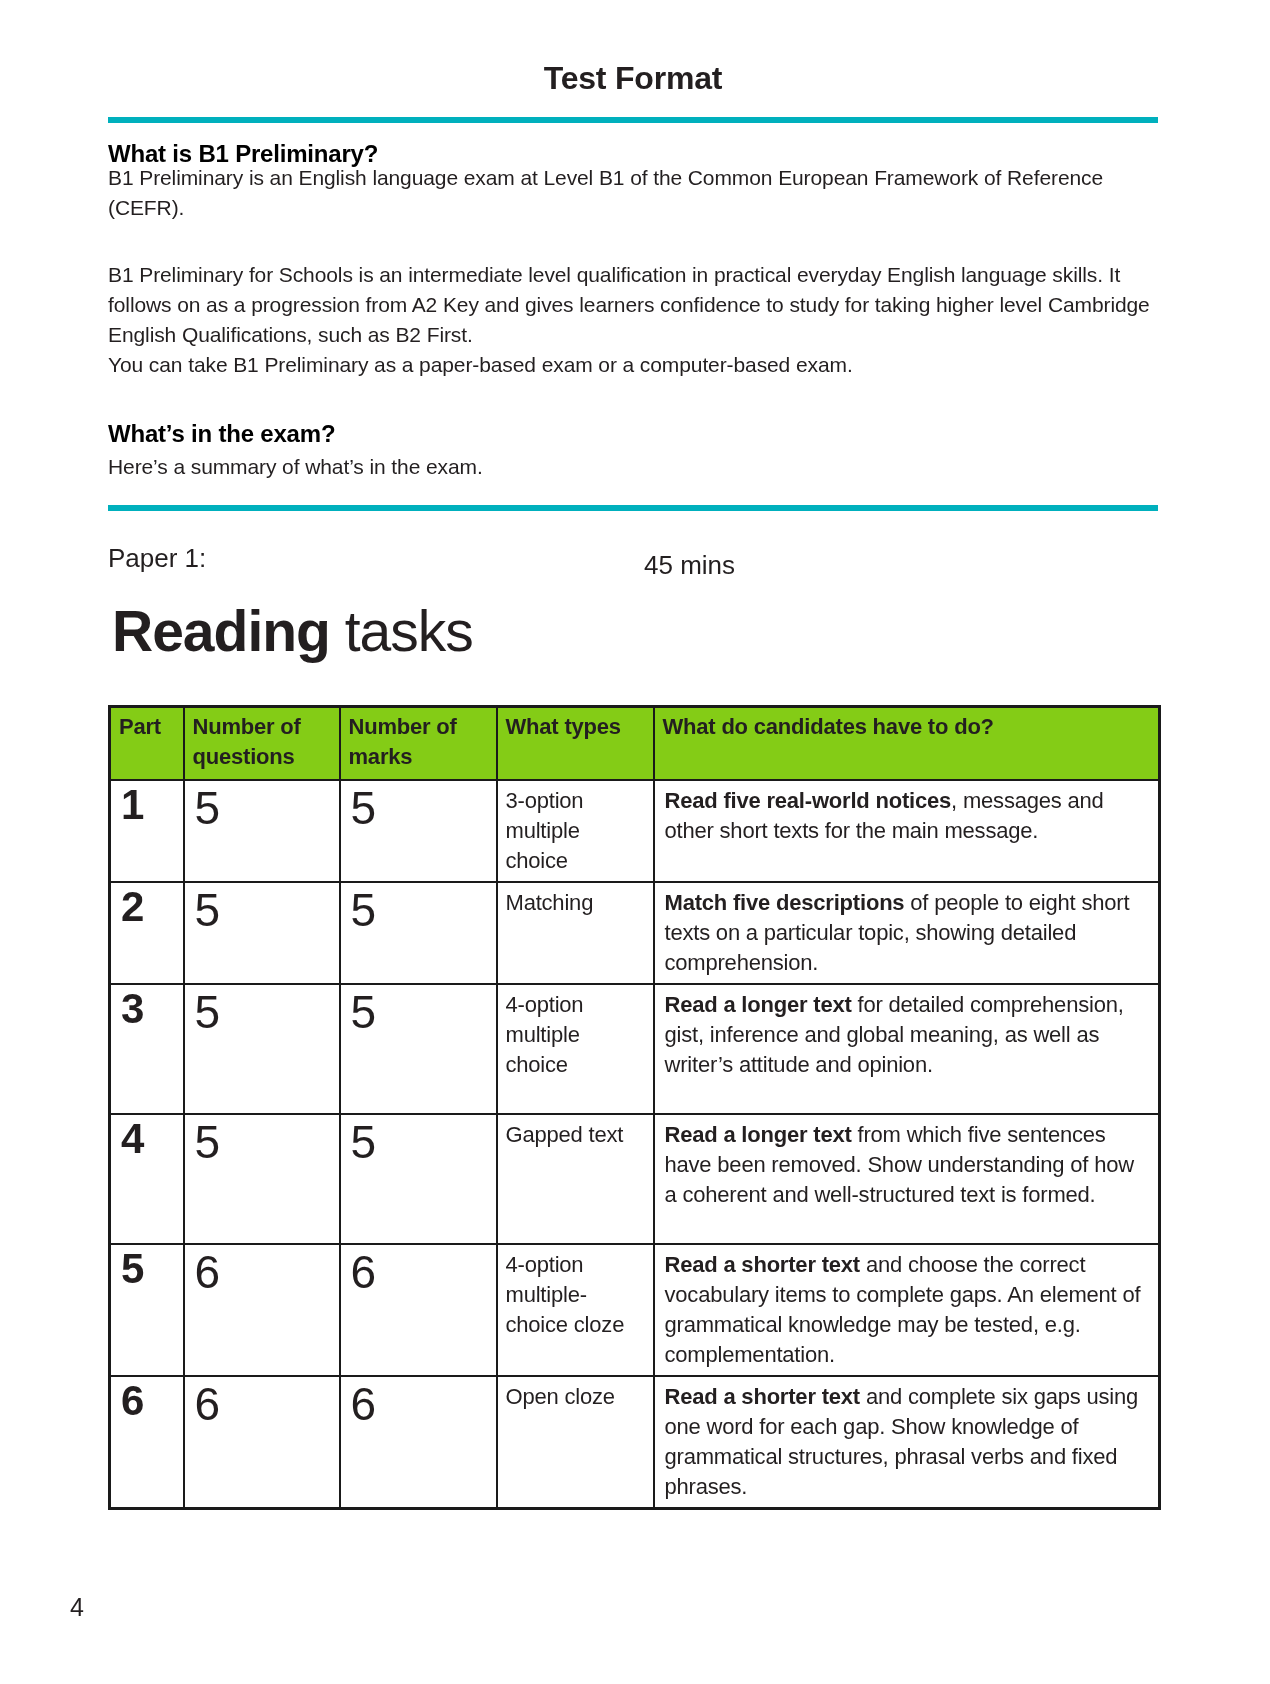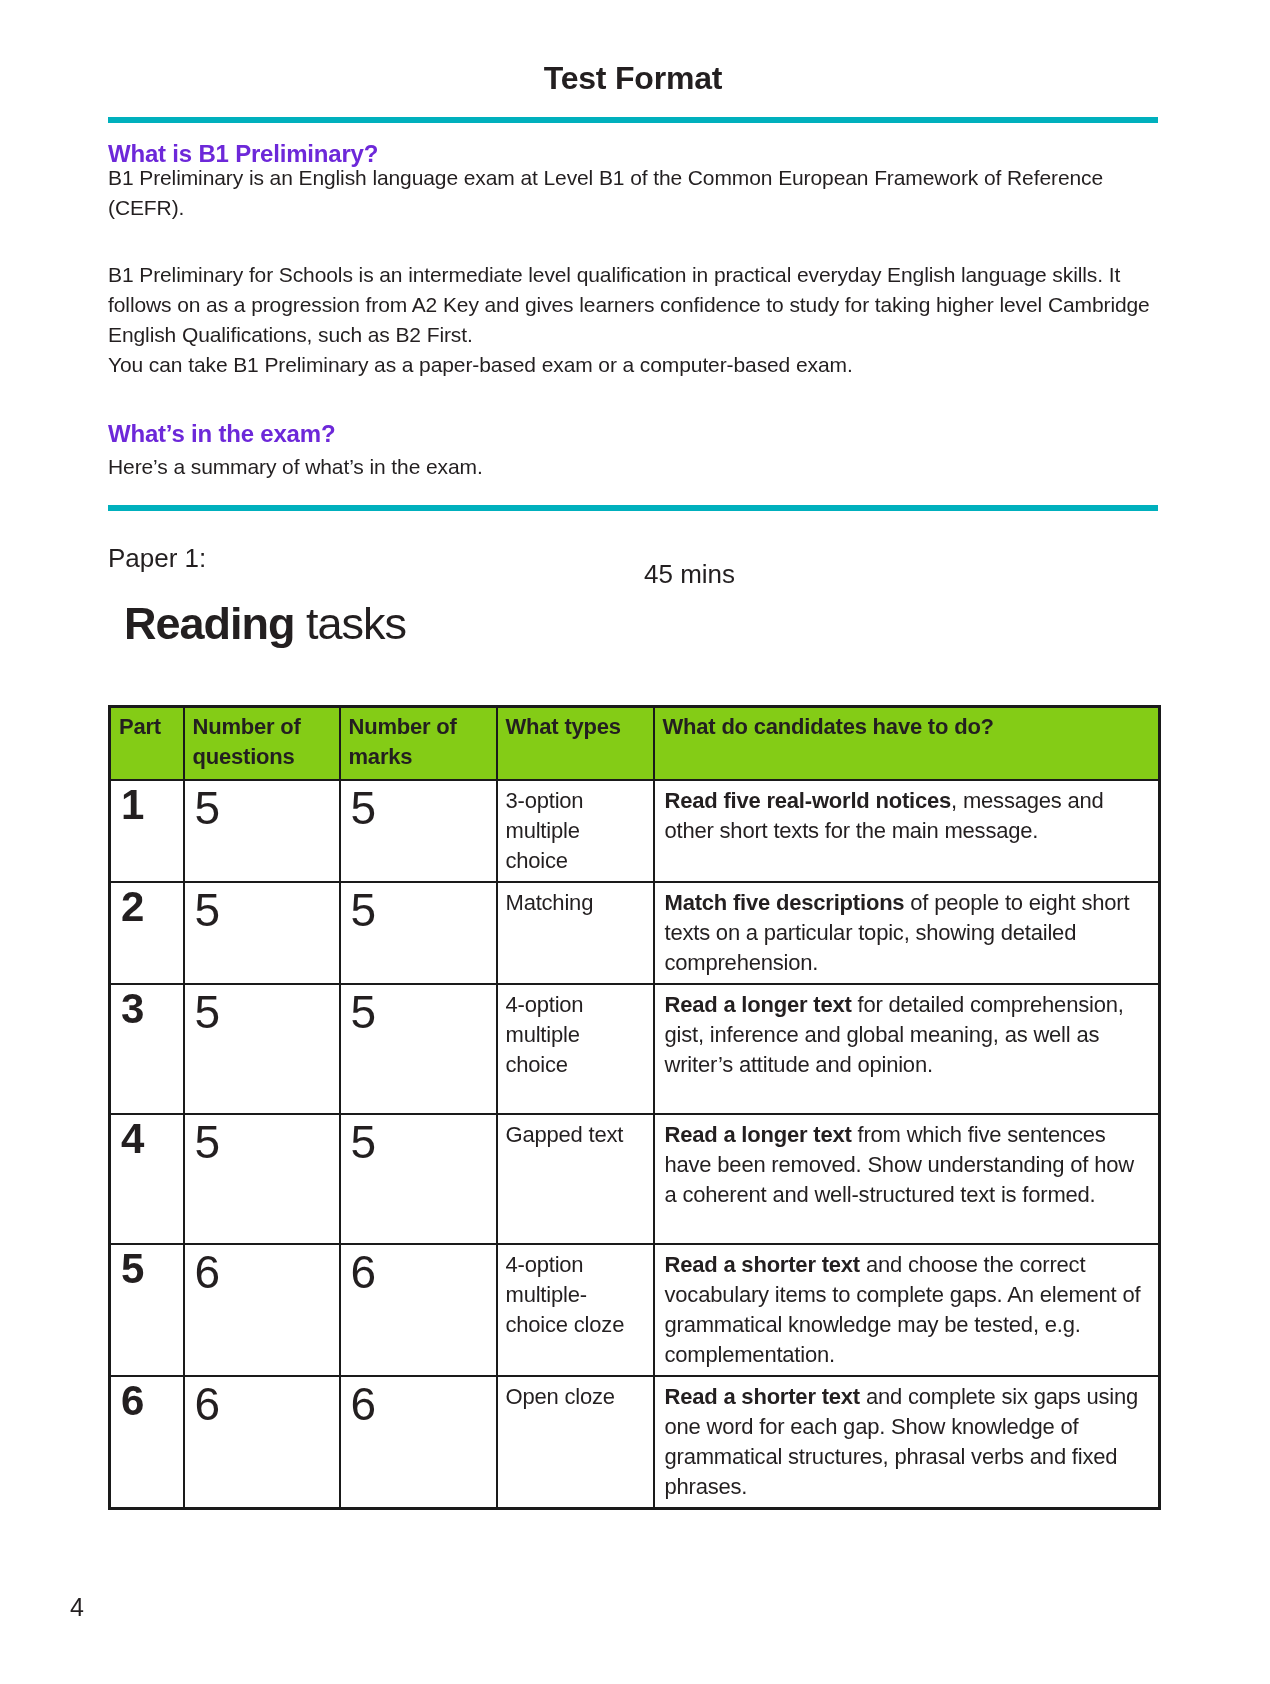--- a/index.html
+++ b/index.html
@@ -37,21 +37,21 @@
     height: 6px;
     background: #00b0bd;
   }
   .rule-1 { top: 117px; }
   .rule-2 { top: 505px; }
   .teal-heading {
     position: absolute;
     left: 0;
     font-size: 24px;
     font-weight: bold;
-    color: #6d28d9;
+    color: #000000;
     letter-spacing: -0.2px;
   }
   .h-what-is { top: 140px; }
   .h-whats-exam { top: 420px; }
   .body-text {
     position: absolute;
     left: 0;
     width: 100%;
     font-size: 21px;
     line-height: 30px;
@@ -63,27 +63,27 @@
   .paper-row {
     position: absolute;
     top: 543px;
     left: 0;
     width: 100%;
     font-size: 26px;
   }
   .paper-duration {
     position: absolute;
     left: 536px;
-    top: 16px;
+    top: 7px;
   }
   .reading-heading {
     position: absolute;
     top: 598px;
-    left: 16px;
-    font-size: 45px;
+    left: 4px;
+    font-size: 57px;
     letter-spacing: -1px;
     font-weight: normal;
   }
   .reading-heading .bold-part { font-weight: bold; }
   table.tasks {
     position: absolute;
     top: 705px;
     left: 0;
     border-collapse: collapse;
     table-layout: fixed;

